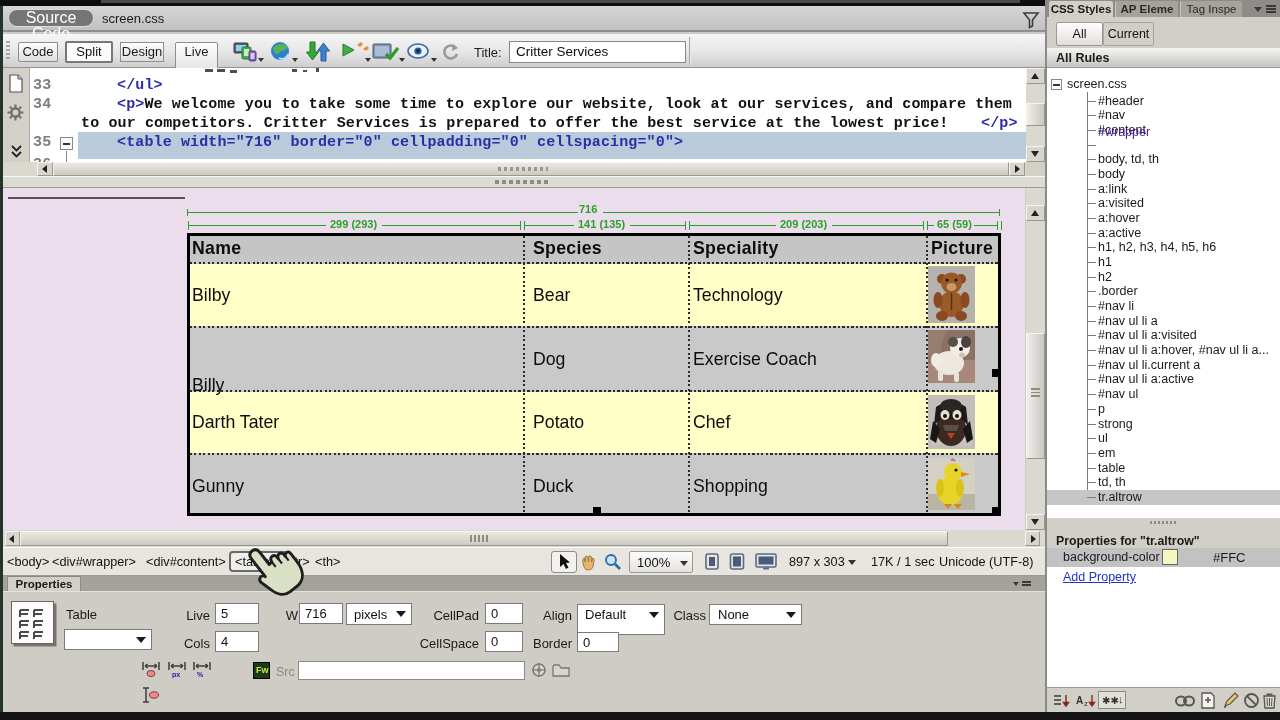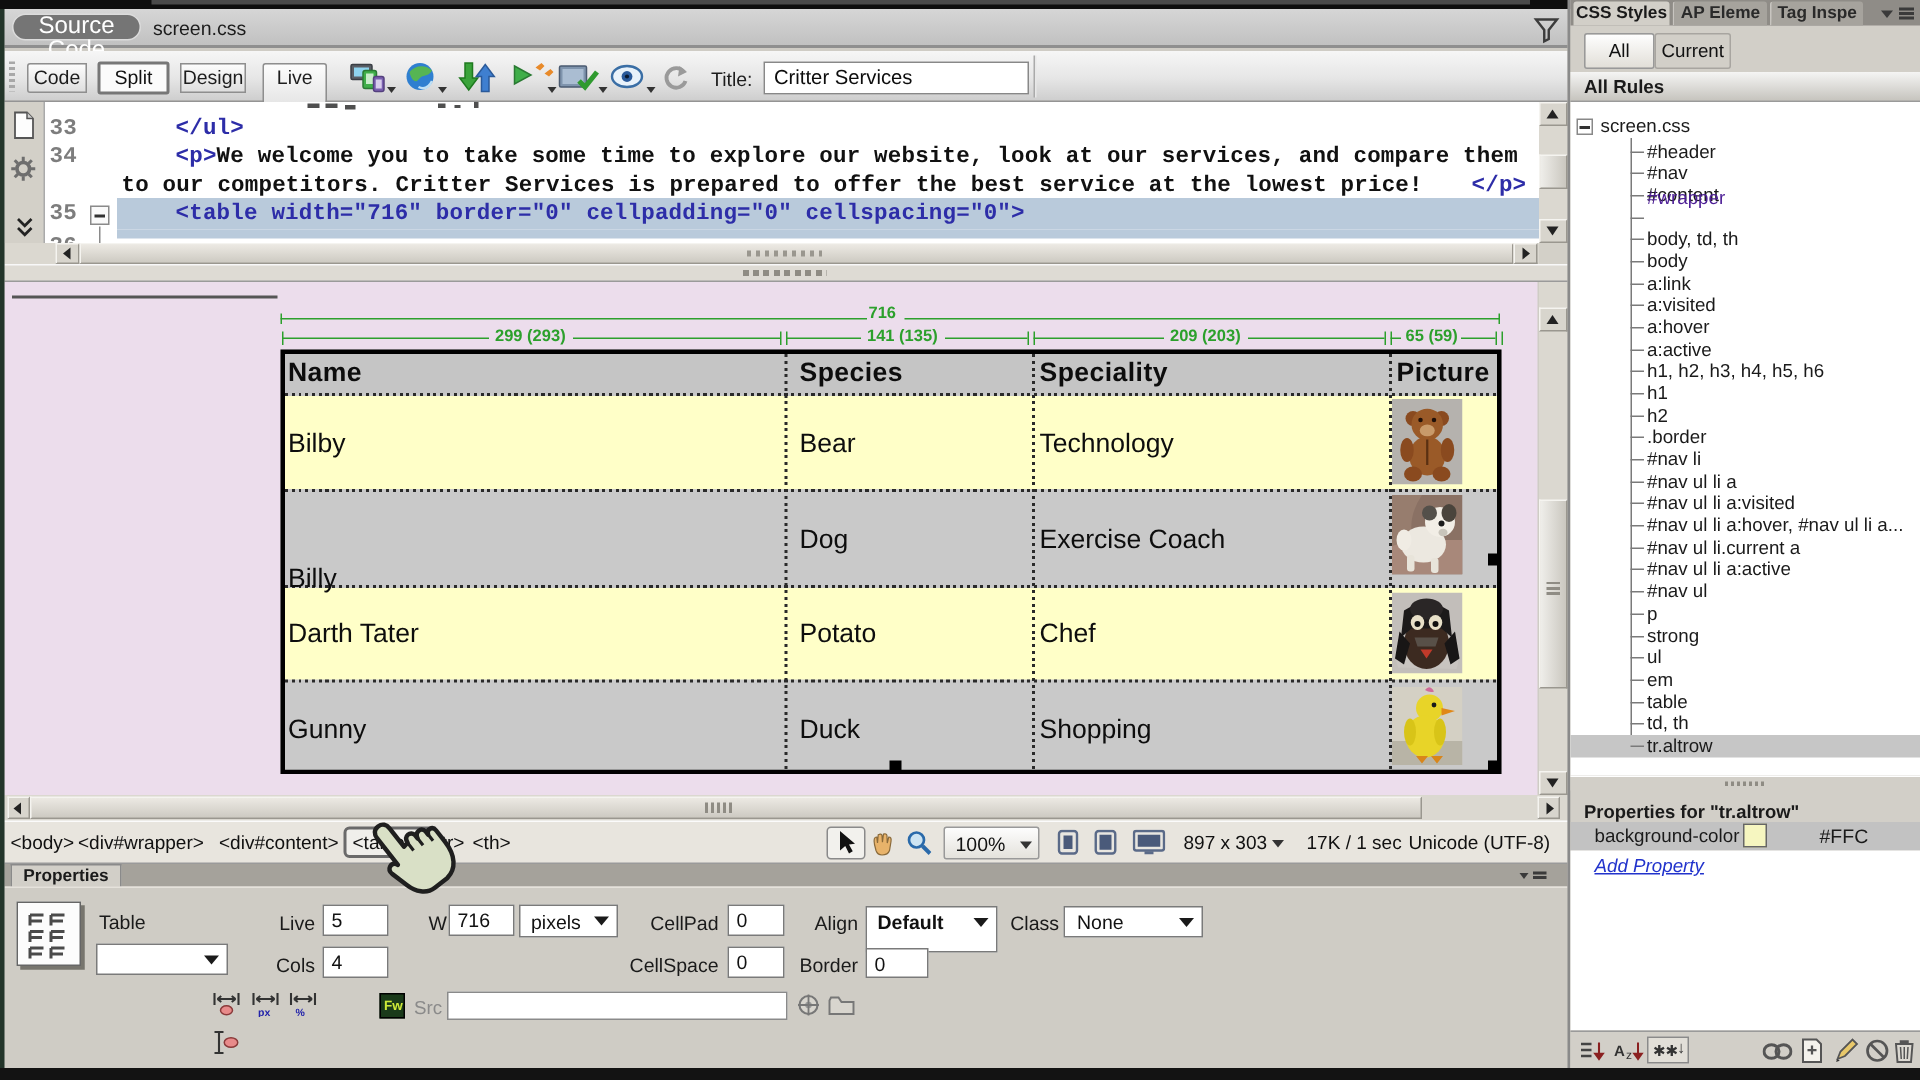--- a/index.html
+++ b/index.html
@@ -376,21 +376,21 @@
   <div class="abs in" style="left:296px;top:11px;width:44px;height:21px;">716</div>
   <div class="abs combo" style="left:343px;top:11px;width:66px;height:22px;">
       <span style="position:absolute;left:7px;top:3px;">pixels</span>
       <span class="ar"></span>
     </div>
   <div class="abs lbl" style="left:396px;top:16px;width:80px;">CellPad</div>
   <div class="abs in" style="left:482px;top:11px;width:38px;height:21px;">0</div>
   <div class="abs lbl" style="left:396px;top:44px;width:80px;">CellSpace</div>
   <div class="abs in" style="left:482px;top:39px;width:38px;height:21px;">0</div>
   <div class="abs lbl" style="left:509px;top:16px;width:60px;">Align</div>
-  <div class="abs combo" style="left:574px;top:12px;width:88px;height:31px;font-weight:bold;">
+  <div class="abs combo" style="left:574px;top:12px;width:88px;height:31px;">
       <span style="position:absolute;left:7px;top:2px;">Default</span>
       <span class="ar"></span>
     </div>
   <div class="abs lbl" style="left:509px;top:44px;width:60px;">Border</div>
   <div class="abs in" style="left:574px;top:40px;width:42px;height:20px;">0</div>
   <div class="abs lbl" style="left:643px;top:16px;width:60px;">Class</div>
   <div class="abs combo" style="left:706px;top:12px;width:93px;height:21px;">
       <span style="position:absolute;left:8px;top:2px;">None</span>
       <span class="ar"></span>
     </div>
@@ -452,21 +452,21 @@
     <path d="M18.5 17.5 L18.5 23 M24.5 19 L24.5 24 M30.5 21 L30.5 25.5" fill="none" stroke="#1f1f1f" stroke-width="1.8"></path>
   </g>
 </svg>
 
 <div class="abs" style="left:1045px;top:0;width:2px;height:712px;background:#8a8a8a;"></div>
 <div class="abs" style="left:1047px;top:0;width:233px;height:712px;background:#d2cfc8;">
 
   <div class="abs" style="left:0;top:0;width:233px;height:17px;background:#8f8c87;"></div>
   <div class="abs" style="left:2px;top:1px;width:64px;height:16px;background:#d2cfc8;font-size:11.5px;font-weight:bold;color:#1a1a1a;text-align:center;line-height:16px;border-radius:2px 2px 0 0;">CSS Styles</div>
   <div class="abs" style="left:68px;top:1px;width:63px;height:16px;background:#a6a39d;border-left:1px solid #c8c5c0;font-size:11.5px;font-weight:bold;color:#2a2a2a;text-align:center;line-height:16px;border-radius:2px 2px 0 0;">AP Eleme</div>
-  <div class="abs" style="left:133px;top:1px;width:62px;height:16px;background:#a6a39d;border-left:1px solid #c8c5c0;font-size:11.5px;font-weight:bold;color:#2a2a2a;text-align:center;line-height:16px;border-radius:2px 2px 0 0;">Tag Inspe</div>
+  <div class="abs" style="left:133px;top:1px;width:62px;height:16px;background:#a6a39d;border-left:1px solid #c8c5c0;font-size:11.5px;font-weight:normal;color:#2a2a2a;text-align:center;line-height:16px;border-radius:2px 2px 0 0;">Tag Inspe</div>
   <div class="tri" style="left:207px;top:7px;border-left:4px solid transparent;border-right:4px solid transparent;border-top:5px solid #3a3a3a;"></div>
   <div class="abs" style="left:219px;top:5px;width:10px;height:2px;background:#3a3a3a;box-shadow:0 3px 0 #3a3a3a, 0 6px 0 #3a3a3a;"></div>
 
   <div class="abs" style="left:9px;top:5px;margin-top:17px;width:47px;height:24px;background:linear-gradient(#fefefe,#e2dfd8);border:1px solid #999;border-radius:2px;font-size:12.5px;color:#111;text-align:center;line-height:22px;">All</div>
   <div class="abs" style="left:56px;top:5px;margin-top:17px;width:51px;height:24px;background:#d2cfc8;border:1px solid #a8a5a0;border-radius:2px;font-size:12.5px;color:#111;text-align:center;line-height:22px;">Current</div>
 
   <div class="abs" style="left:0;top:48px;width:233px;height:20px;background:linear-gradient(#f5f5f4,#c6c4be);border-bottom:1px solid #9a9a9a;">
     <div class="abs" style="left:9px;top:3px;font-size:12.5px;font-weight:bold;color:#1a1a1a;">All Rules</div>
   </div>
 
@@ -483,21 +483,21 @@
     <div class="abs" style="left:103px;top:3px;width:26px;height:3px;background:repeating-linear-gradient(90deg,#8f8c84 0 2px,transparent 2px 4px);"></div>
   </div>
 
   <div class="abs" style="left:9px;top:534px;font-size:12.3px;font-weight:bold;color:#1a1a1a;">Properties for "tr.altrow"</div>
   <div class="abs" style="left:0;top:548px;width:233px;height:19px;background:#c2c2c2;">
     <div class="abs" style="left:16px;top:2px;font-size:12.5px;color:#1a1a1a;">background-color</div>
     <div class="abs" style="left:115px;top:1px;width:16px;height:16px;background:#f6f6c0;border:1px solid #666;"></div>
     <div class="abs" style="left:137px;top:2px;font-size:13px;color:#1a1a1a;margin-left:29px;">#FFC</div>
   </div>
   <div class="abs" style="left:0;top:567px;width:233px;height:120px;background:#fff;">
-    <div class="abs" style="left:16px;top:3px;font-size:12.5px;color:#2233cc;text-decoration:underline;font-style:italic;">Add Property</div>
+    <div class="abs" style="left:16px;top:3px;font-size:12.5px;color:#2233cc;text-decoration:underline;">Add Property</div>
   </div>
 
   <div class="abs" style="left:0;top:687px;width:233px;height:25px;background:#d2cfc8;border-top:1px solid #9a9a9a;">
     <svg class="abs" style="left:6px;top:5px;" width="18" height="15" viewBox="0 0 18 15">
       <g stroke="#444" stroke-width="1.6">
           <line x1="1" y1="3" x2="8" y2="3"></line>
           <line x1="1" y1="7" x2="8" y2="7"></line>
           <line x1="1" y1="11" x2="8" y2="11"></line>
         </g>
       <path d="M13 2 L13 11 M13 13 L10.5 9.5 L15.5 9.5 Z" stroke="#8a2020" stroke-width="1.4" fill="#8a2020"></path>

